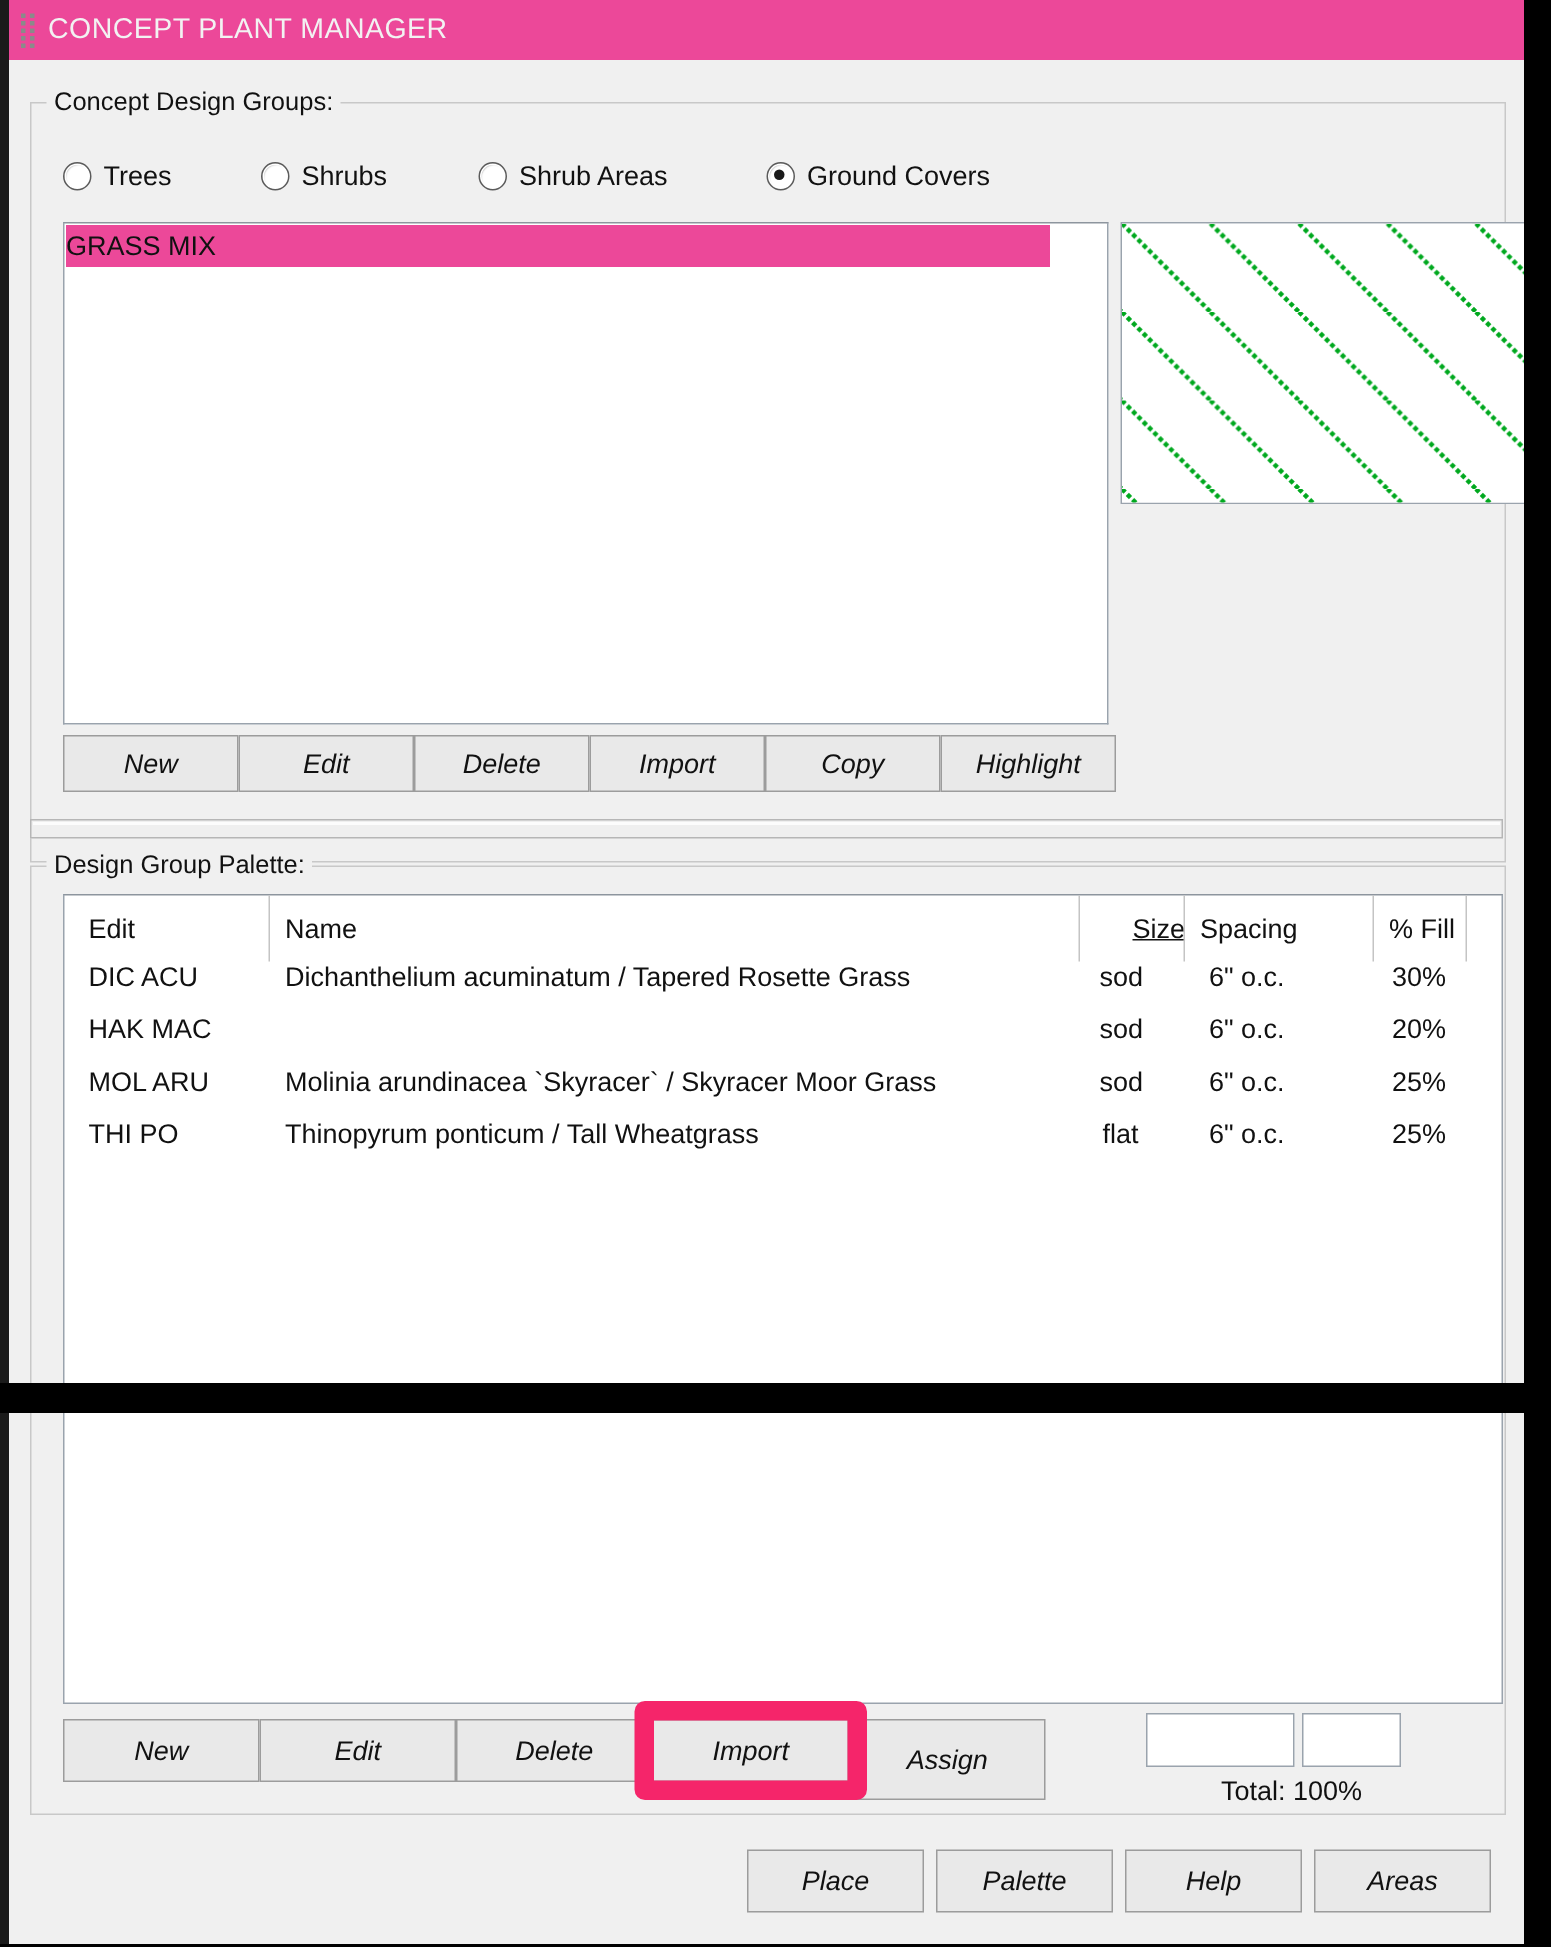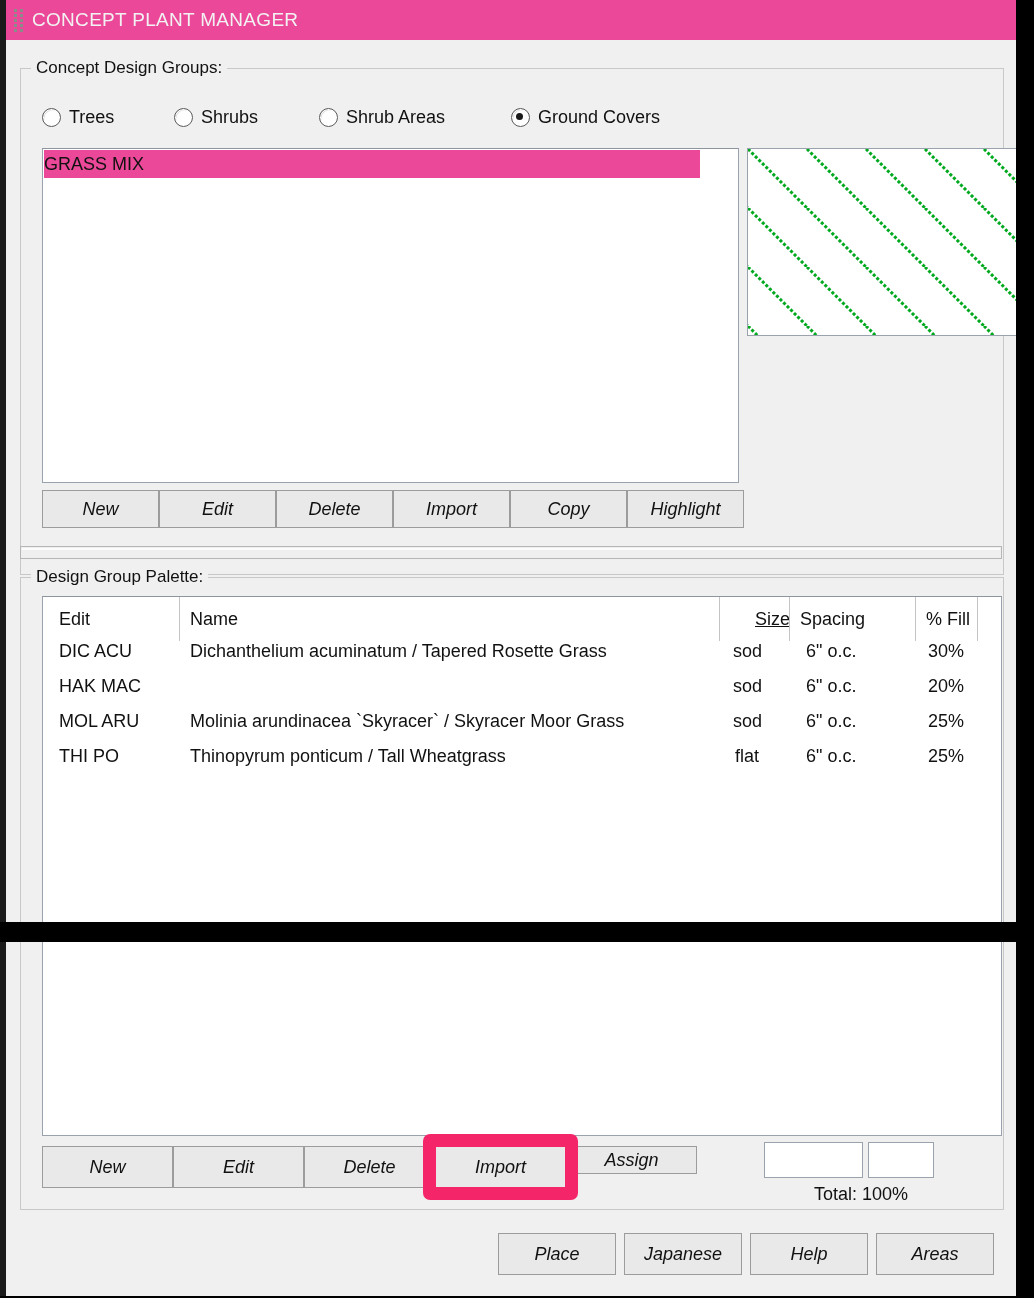--- a/index.html
+++ b/index.html
@@ -241,30 +241,30 @@
             <div class="td" style="left:763px;">6" o.c.</div>
             <div class="td" style="left:885px;">25%</div>
           </div>
         </div>
       </div>
 
       <div class="btn" style="left:36px;top:1106px;width:131px;height:42px;">New</div>
       <div class="btn" style="left:167px;top:1106px;width:131px;height:42px;">Edit</div>
       <div class="btn" style="left:298px;top:1106px;width:131px;height:42px;">Delete</div>
       <div class="btn" style="left:429px;top:1106px;width:131px;height:42px;">Import</div>
-      <div class="btn" style="left:560px;top:1106px;width:131px;height:28px;">Assign</div>
+      <div class="btn" style="left:560px;top:1106px;width:131px;height:54px;">Assign</div>
 
       <div class="pink-hl" style="left:417px;top:1094px;width:155px;height:66px;"></div>
 
       <div class="tinput" style="left:758px;top:1102px;width:99px;height:36px;"></div>
       <div class="tinput" style="left:862px;top:1102px;width:66px;height:36px;"></div>
       <div class="total-label" style="left:808px;top:1144px;">Total: 100%</div>
 
       <div class="btn" style="left:492px;top:1193px;width:118px;height:42px;">Place</div>
-      <div class="btn" style="left:618px;top:1193px;width:118px;height:42px;">Japanese</div>
+      <div class="btn" style="left:618px;top:1193px;width:118px;height:42px;">Palette</div>
       <div class="btn" style="left:744px;top:1193px;width:118px;height:42px;">Help</div>
       <div class="btn" style="left:870px;top:1193px;width:118px;height:42px;">Areas</div>
 
     </div>
   </div>
 
   <div class="frame-left"></div>
   <div class="frame-right"></div>
   <div class="frame-band"></div>
   <div class="frame-bottom"></div>

